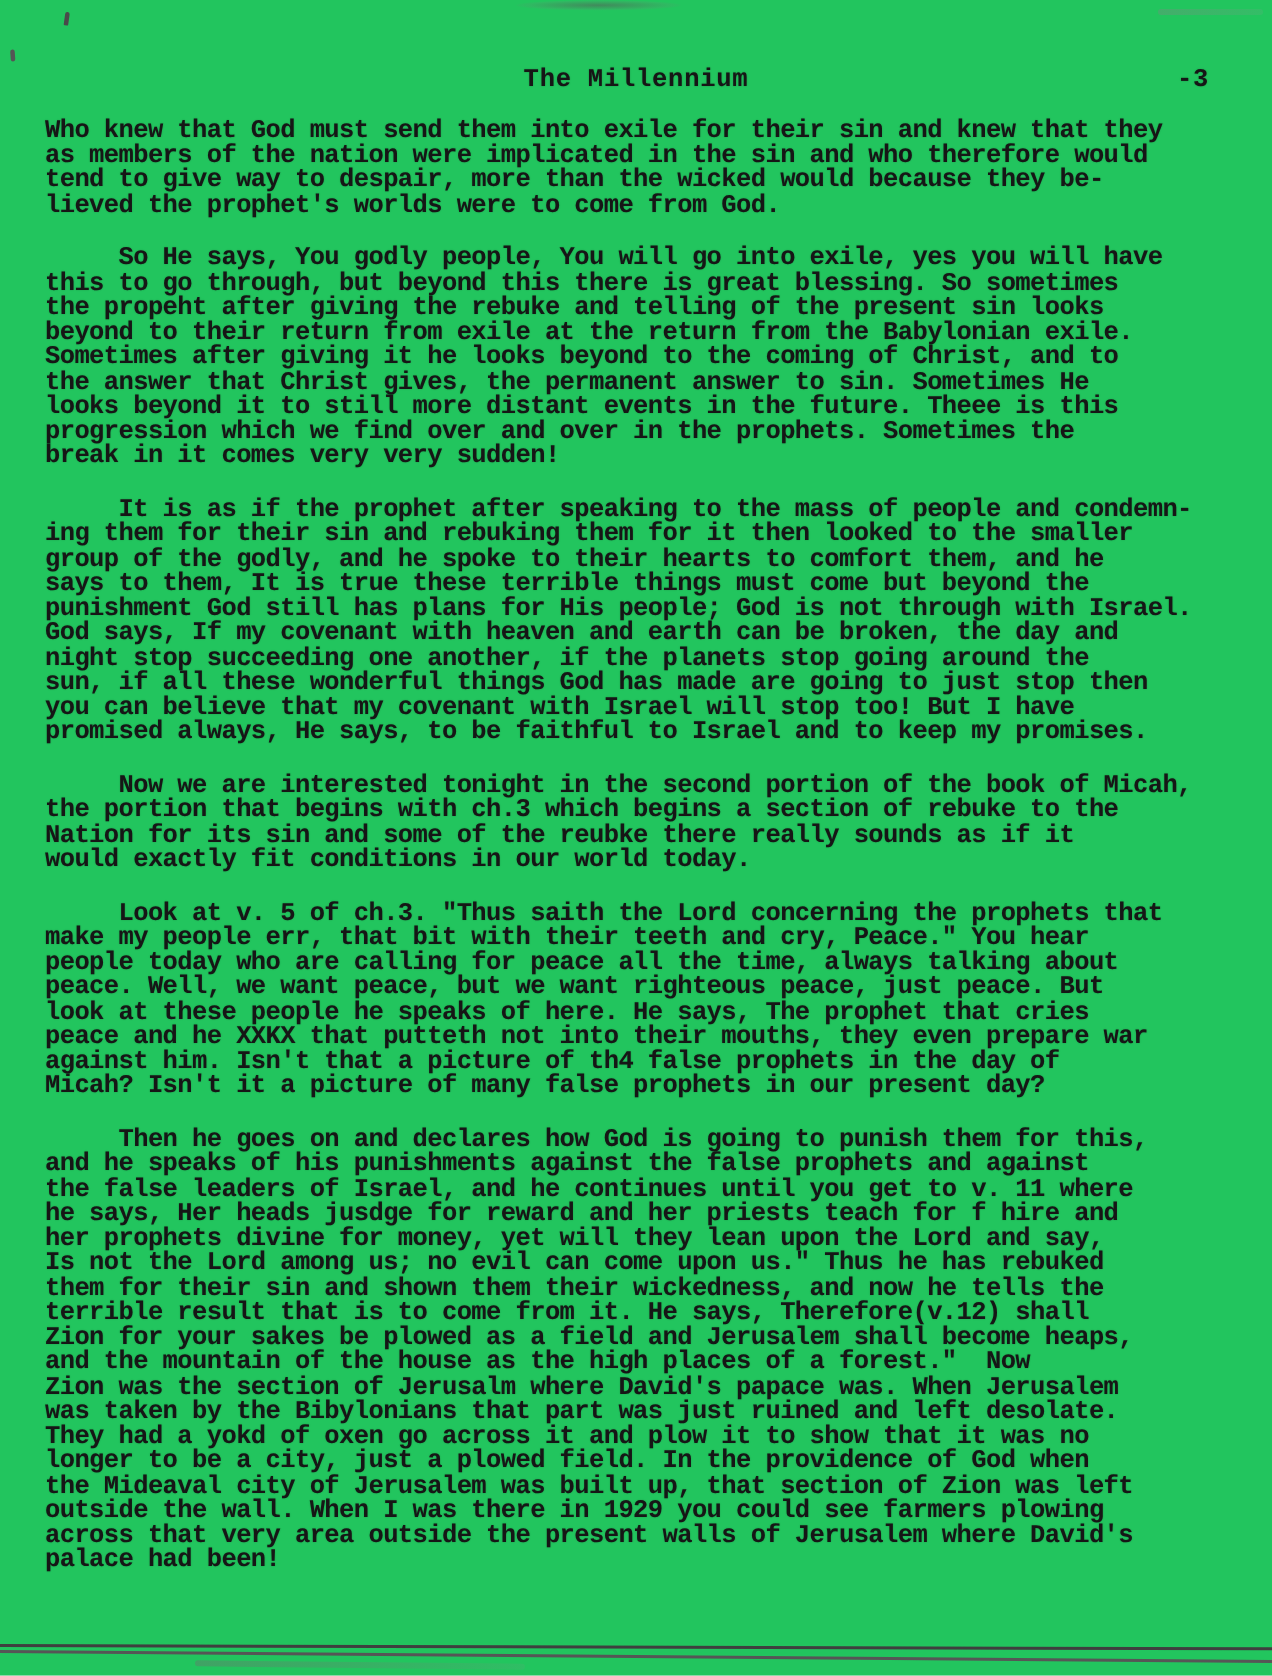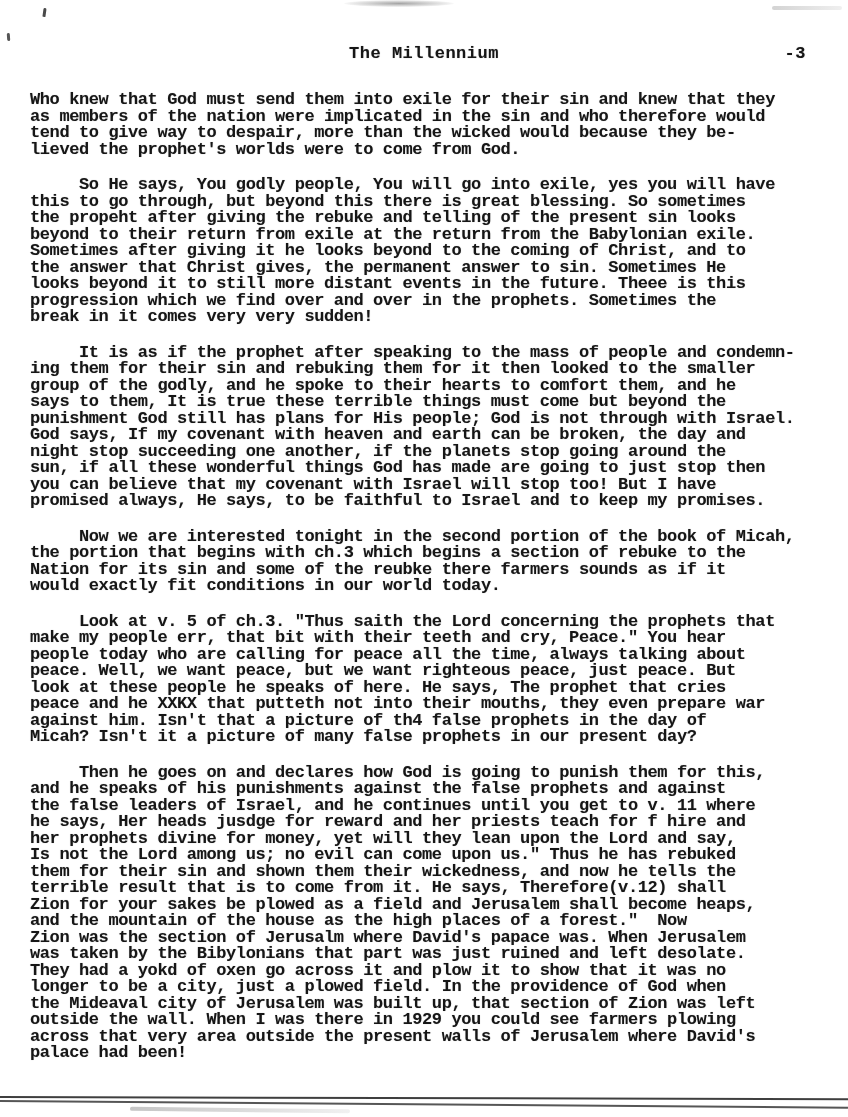--- a/index.html
+++ b/index.html
@@ -1,21 +1,21 @@
 <!DOCTYPE html>
 <html><head>
 <meta charset="utf-8">
 <style>
   html, body { margin: 0; padding: 0; background: #e8e8e6; }
   .page {
     position: relative;
     width: 848px;
     height: 1117px;
     margin: 0 auto;
-    background: #ffffff;
+    background: #22c55e;
     overflow: hidden;
     font-family: "Liberation Mono", "DejaVu Sans Mono", monospace;
     color: #161616;
   }
   .header {
     position: absolute;
     top: 44px;
     left: 0;
     width: 100%;
     text-align: center;
@@ -29,21 +29,20 @@
     top: 0;
     right: 42px;
     font-size: 17px;
     font-weight: 700;
   }
   .body {
     position: absolute;
     top: 80px;
     left: 30px;
     width: 800px;
-    margin-top: 12px;
   }
   .para {
     white-space: pre;
     font-size: 17px;
     line-height: 16.5px;
     font-weight: 700;
     letter-spacing: -0.4px;
     text-shadow: 0 0 1px rgba(20,20,20,0.3);
   }
   .para + .para { margin-top: 19px; }
@@ -123,21 +122,21 @@
 group of the godly, and he spoke to their hearts to comfort them, and he
 says to them, It is true these terrible things must come but beyond the
 punishment God still has plans for His people; God is not through with Israel.
 God says, If my covenant with heaven and earth can be broken, the day and
 night stop succeeding one another, if the planets stop going around the
 sun, if all these wonderful things God has made are going to just stop then
 you can believe that my covenant with Israel will stop too! But I have
 promised always, He says, to be faithful to Israel and to keep my promises.</div>
       <div class="para">     Now we are interested tonight in the second portion of the book of Micah,
 the portion that begins with ch.3 which begins a section of rebuke to the
-Nation for its sin and some of the reubke there farmers sounds as if it
+Nation for its sin and some of the reubke there really sounds as if it
 would exactly fit conditions in our world today.</div>
       <div class="para">     Look at v. 5 of ch.3. "Thus saith the Lord concerning the prophets that
 make my people err, that bit with their teeth and cry, Peace." You hear
 people today who are calling for peace all the time, always talking about
 peace. Well, we want peace, but we want righteous peace, just peace. But
 look at these people he speaks of here. He says, The prophet that cries
 peace and he XXKX that putteth not into their mouths, they even prepare war
 against him. Isn't that a picture of th4 false prophets in the day of
 Micah? Isn't it a picture of many false prophets in our present day?</div>
       <div class="para">     Then he goes on and declares how God is going to punish them for this,

